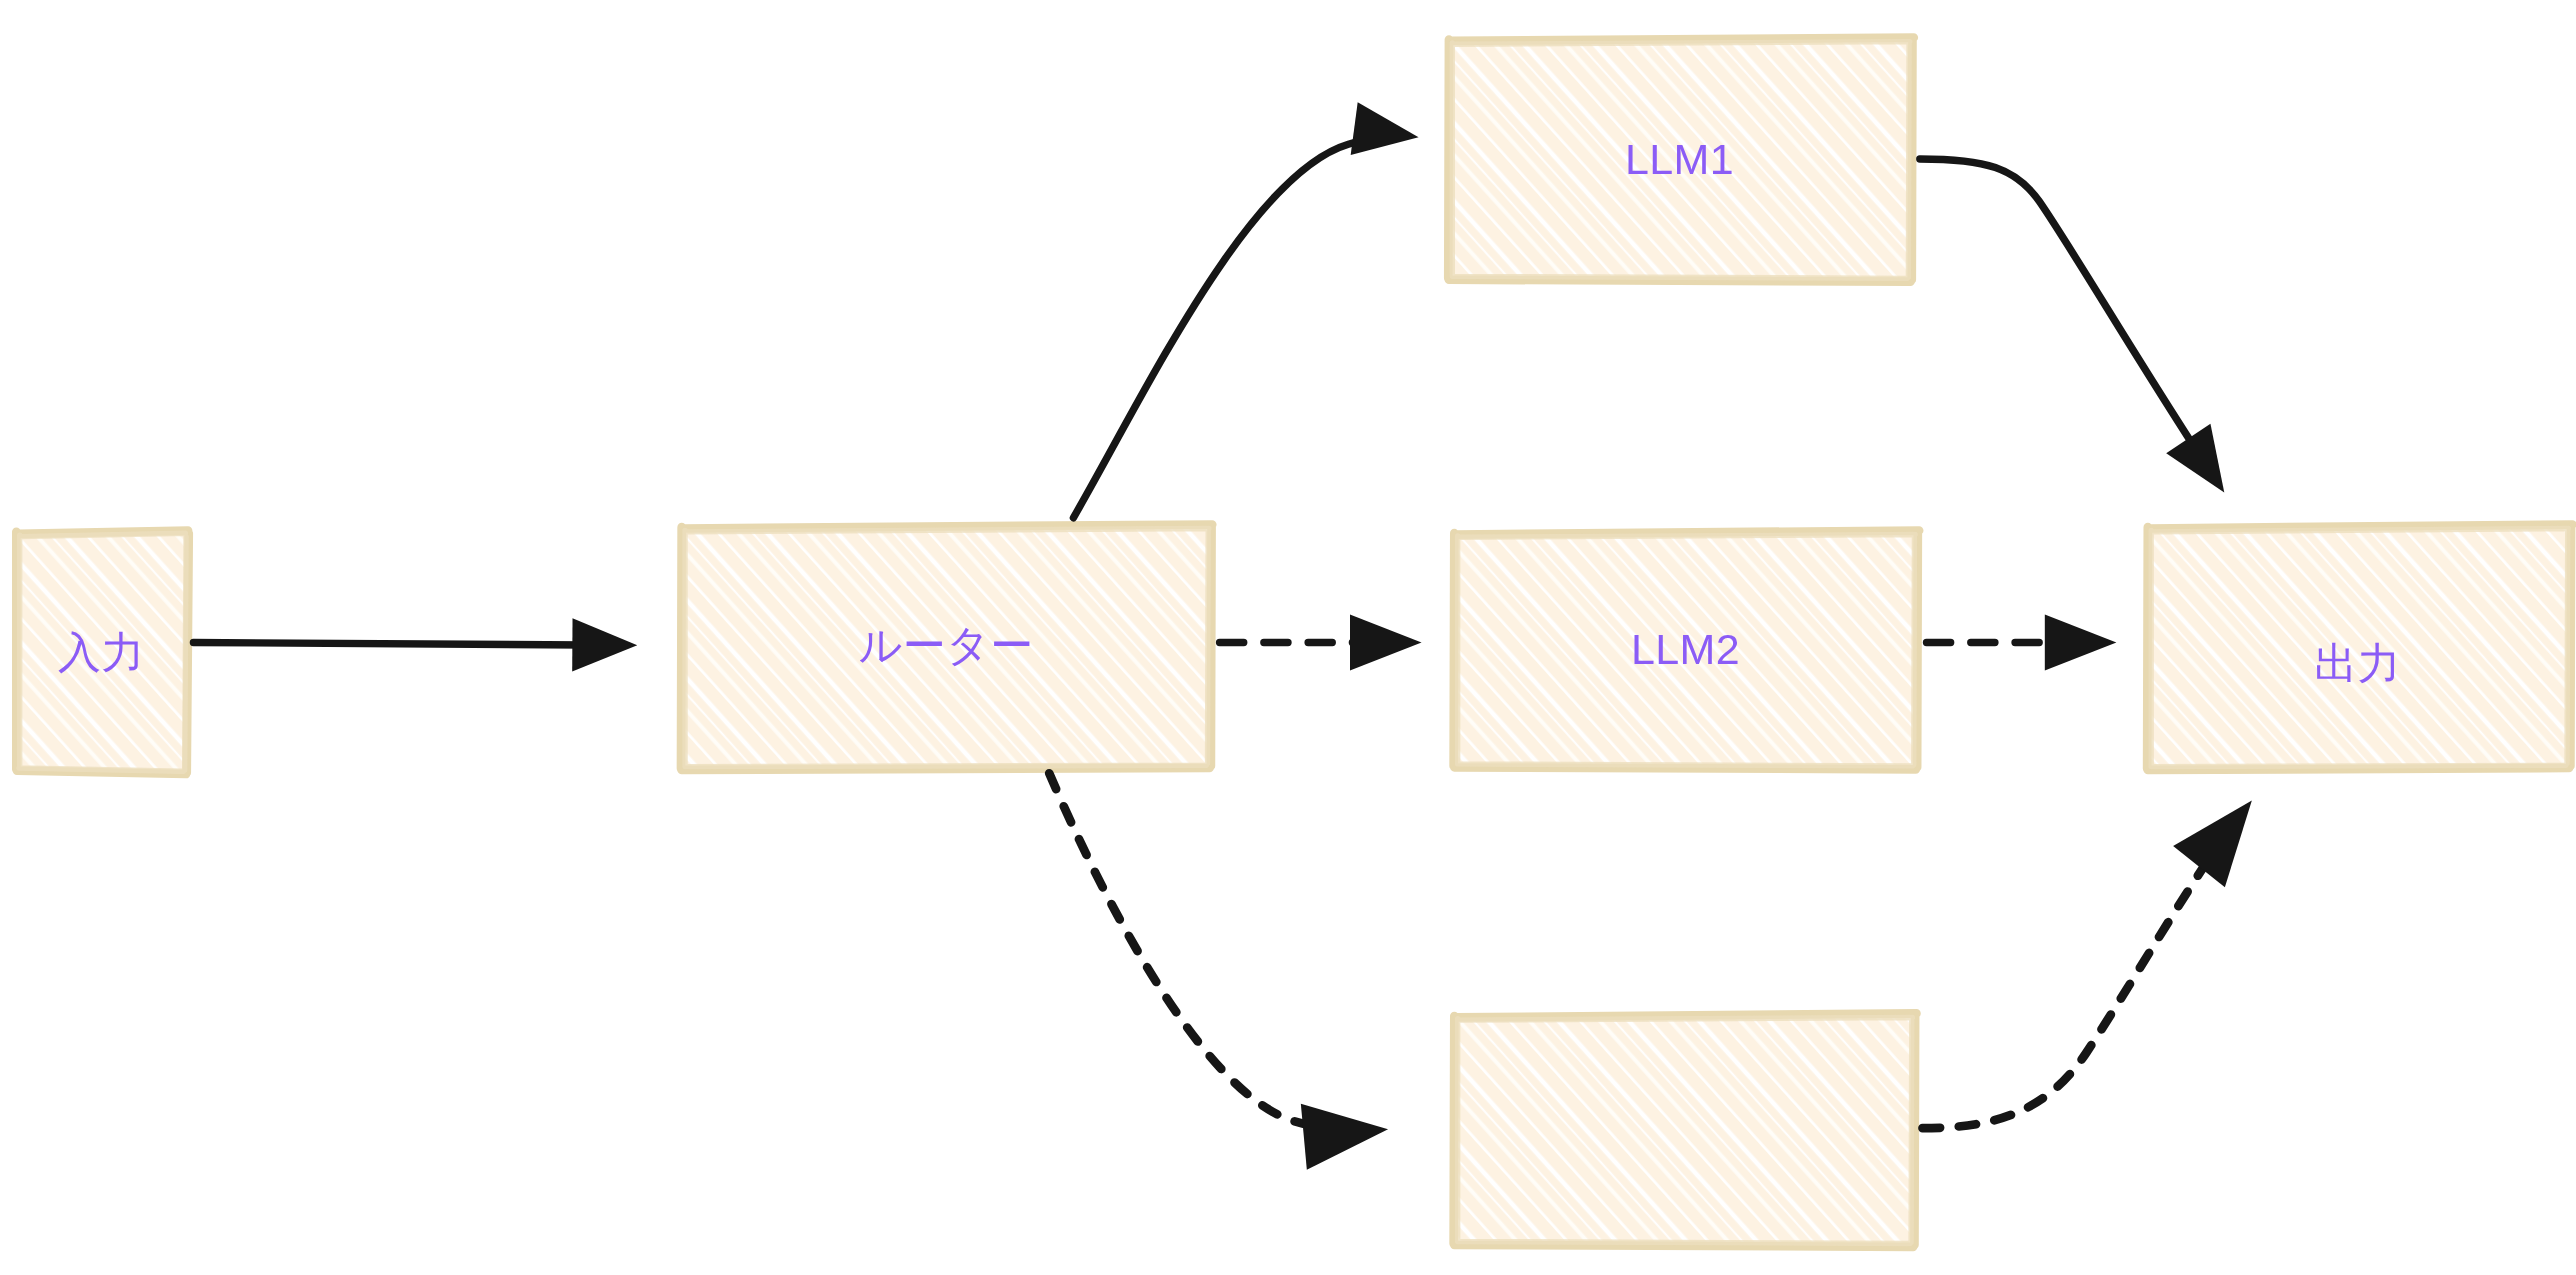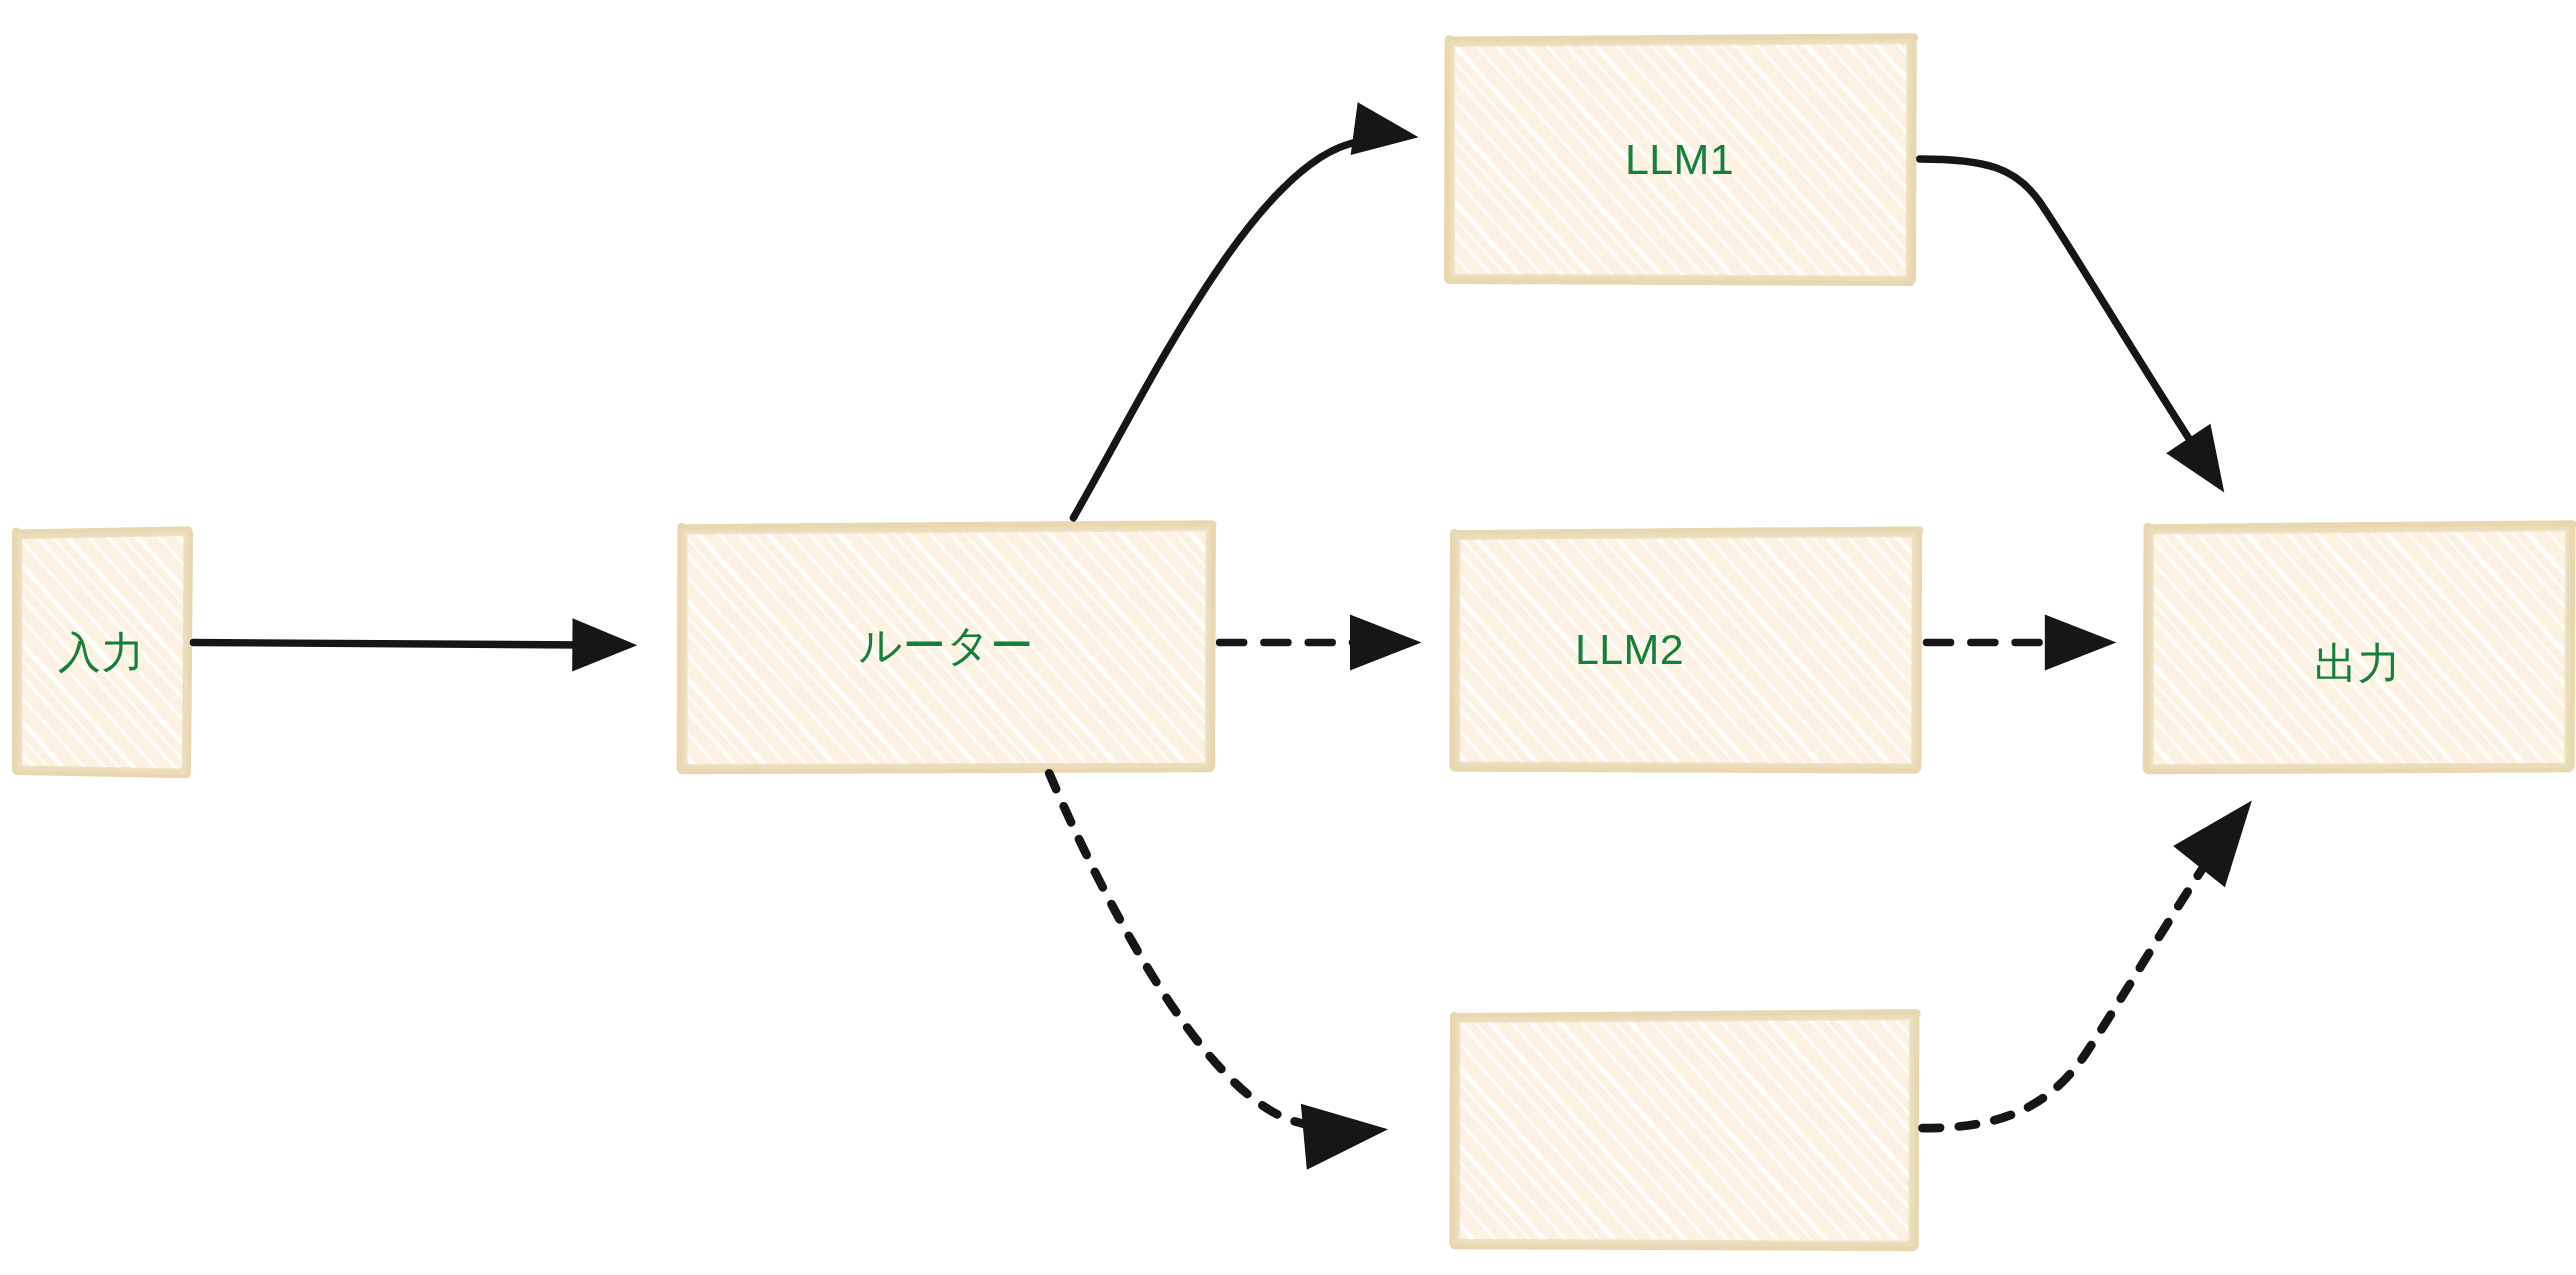--- a/index.html
+++ b/index.html
@@ -22,21 +22,21 @@
     width: 2576px;
     height: 1275px;
     pointer-events: none;
   }
   .node {
     position: absolute;
     box-sizing: border-box;
     display: flex;
     align-items: center;
     justify-content: center;
-    color: #15803d;
+    color: #8b5cf6;
     font-size: 43px;
     font-weight: 400;
     letter-spacing: 0.3px;
     line-height: 1;
     user-select: none;
   }
   .node .node-label {
     position: relative;
     z-index: 2;
     white-space: nowrap;
@@ -128,21 +128,21 @@
   </div>
 
   <div class="node" style="left:679px; top:522px; width:534px; height:247px;">
     <span class="node-label">ルーター</span>
   </div>
 
   <div class="node" style="left:1446px; top:35px; width:467px; height:248px;">
     <span class="node-label">LLM1</span>
   </div>
 
-  <div class="node" style="left:1396px; top:529px; width:467px; height:241px;">
+  <div class="node" style="left:1452px; top:529px; width:467px; height:241px;">
     <span class="node-label">LLM2</span>
   </div>
 
 
   <div class="node" style="left:2145px; top:540px; width:425px; height:247px;text-align:center;">
     <span class="node-label">出力</span>
   </div>
 
 </div>
 

